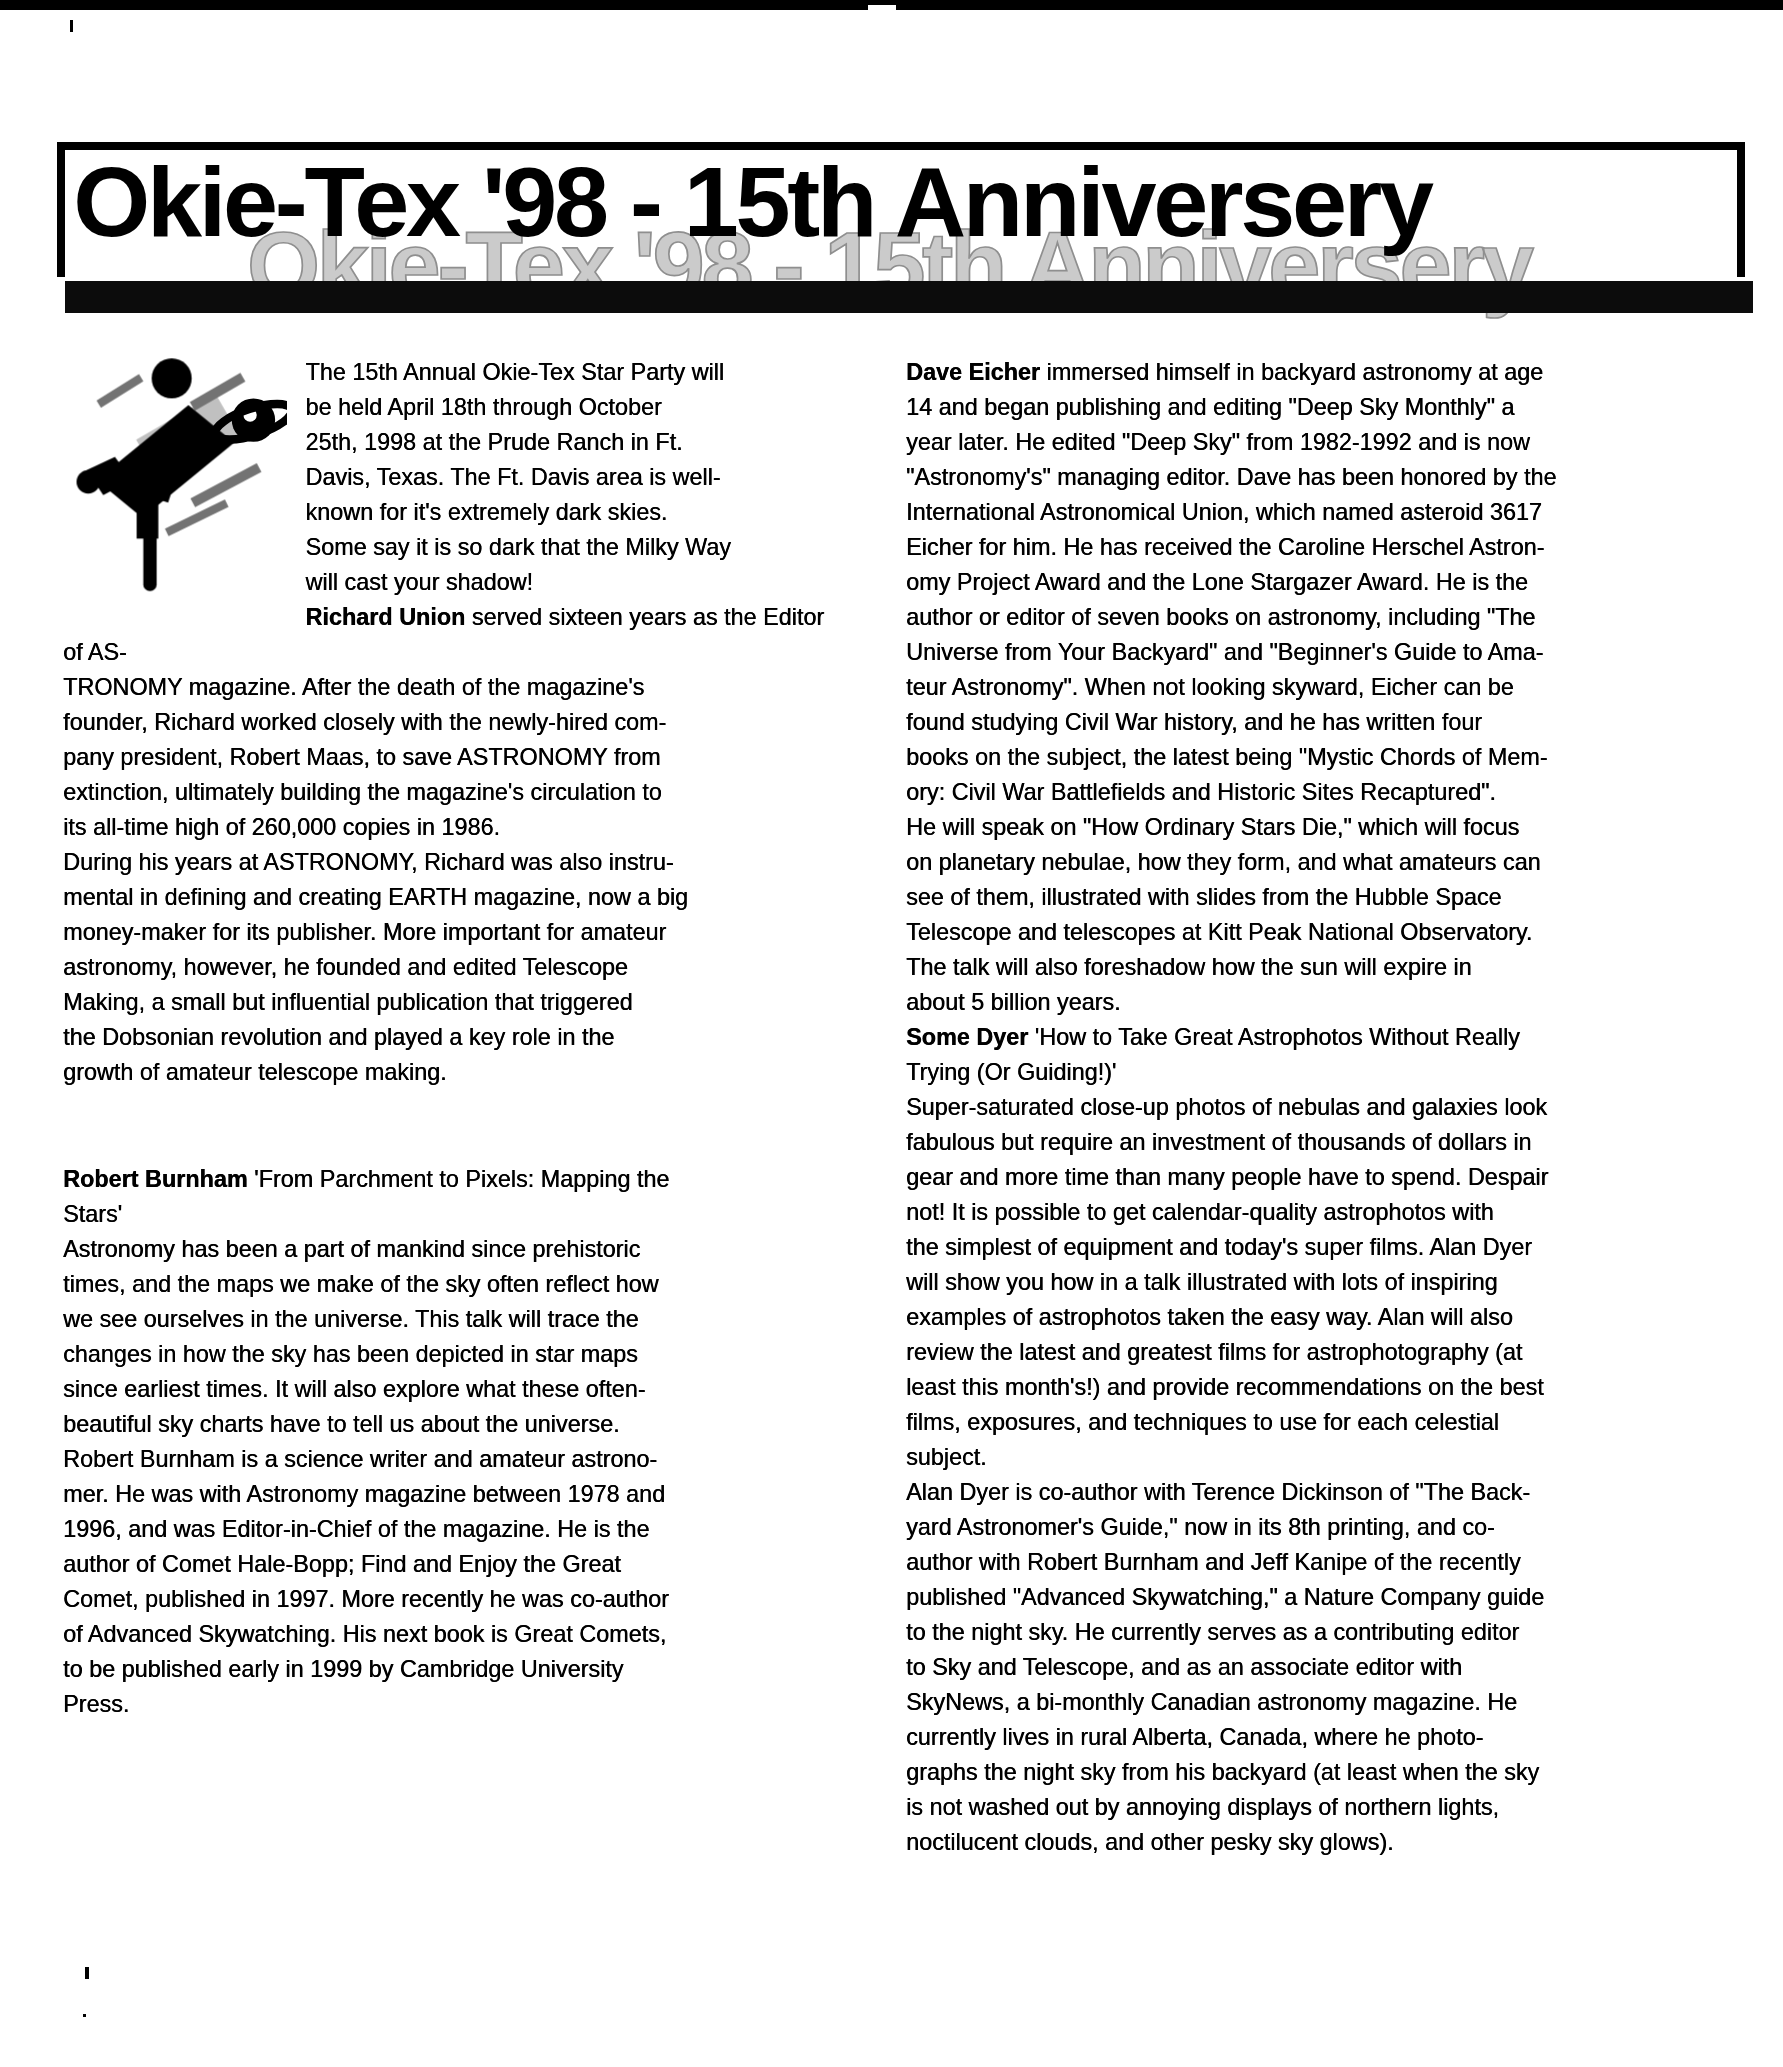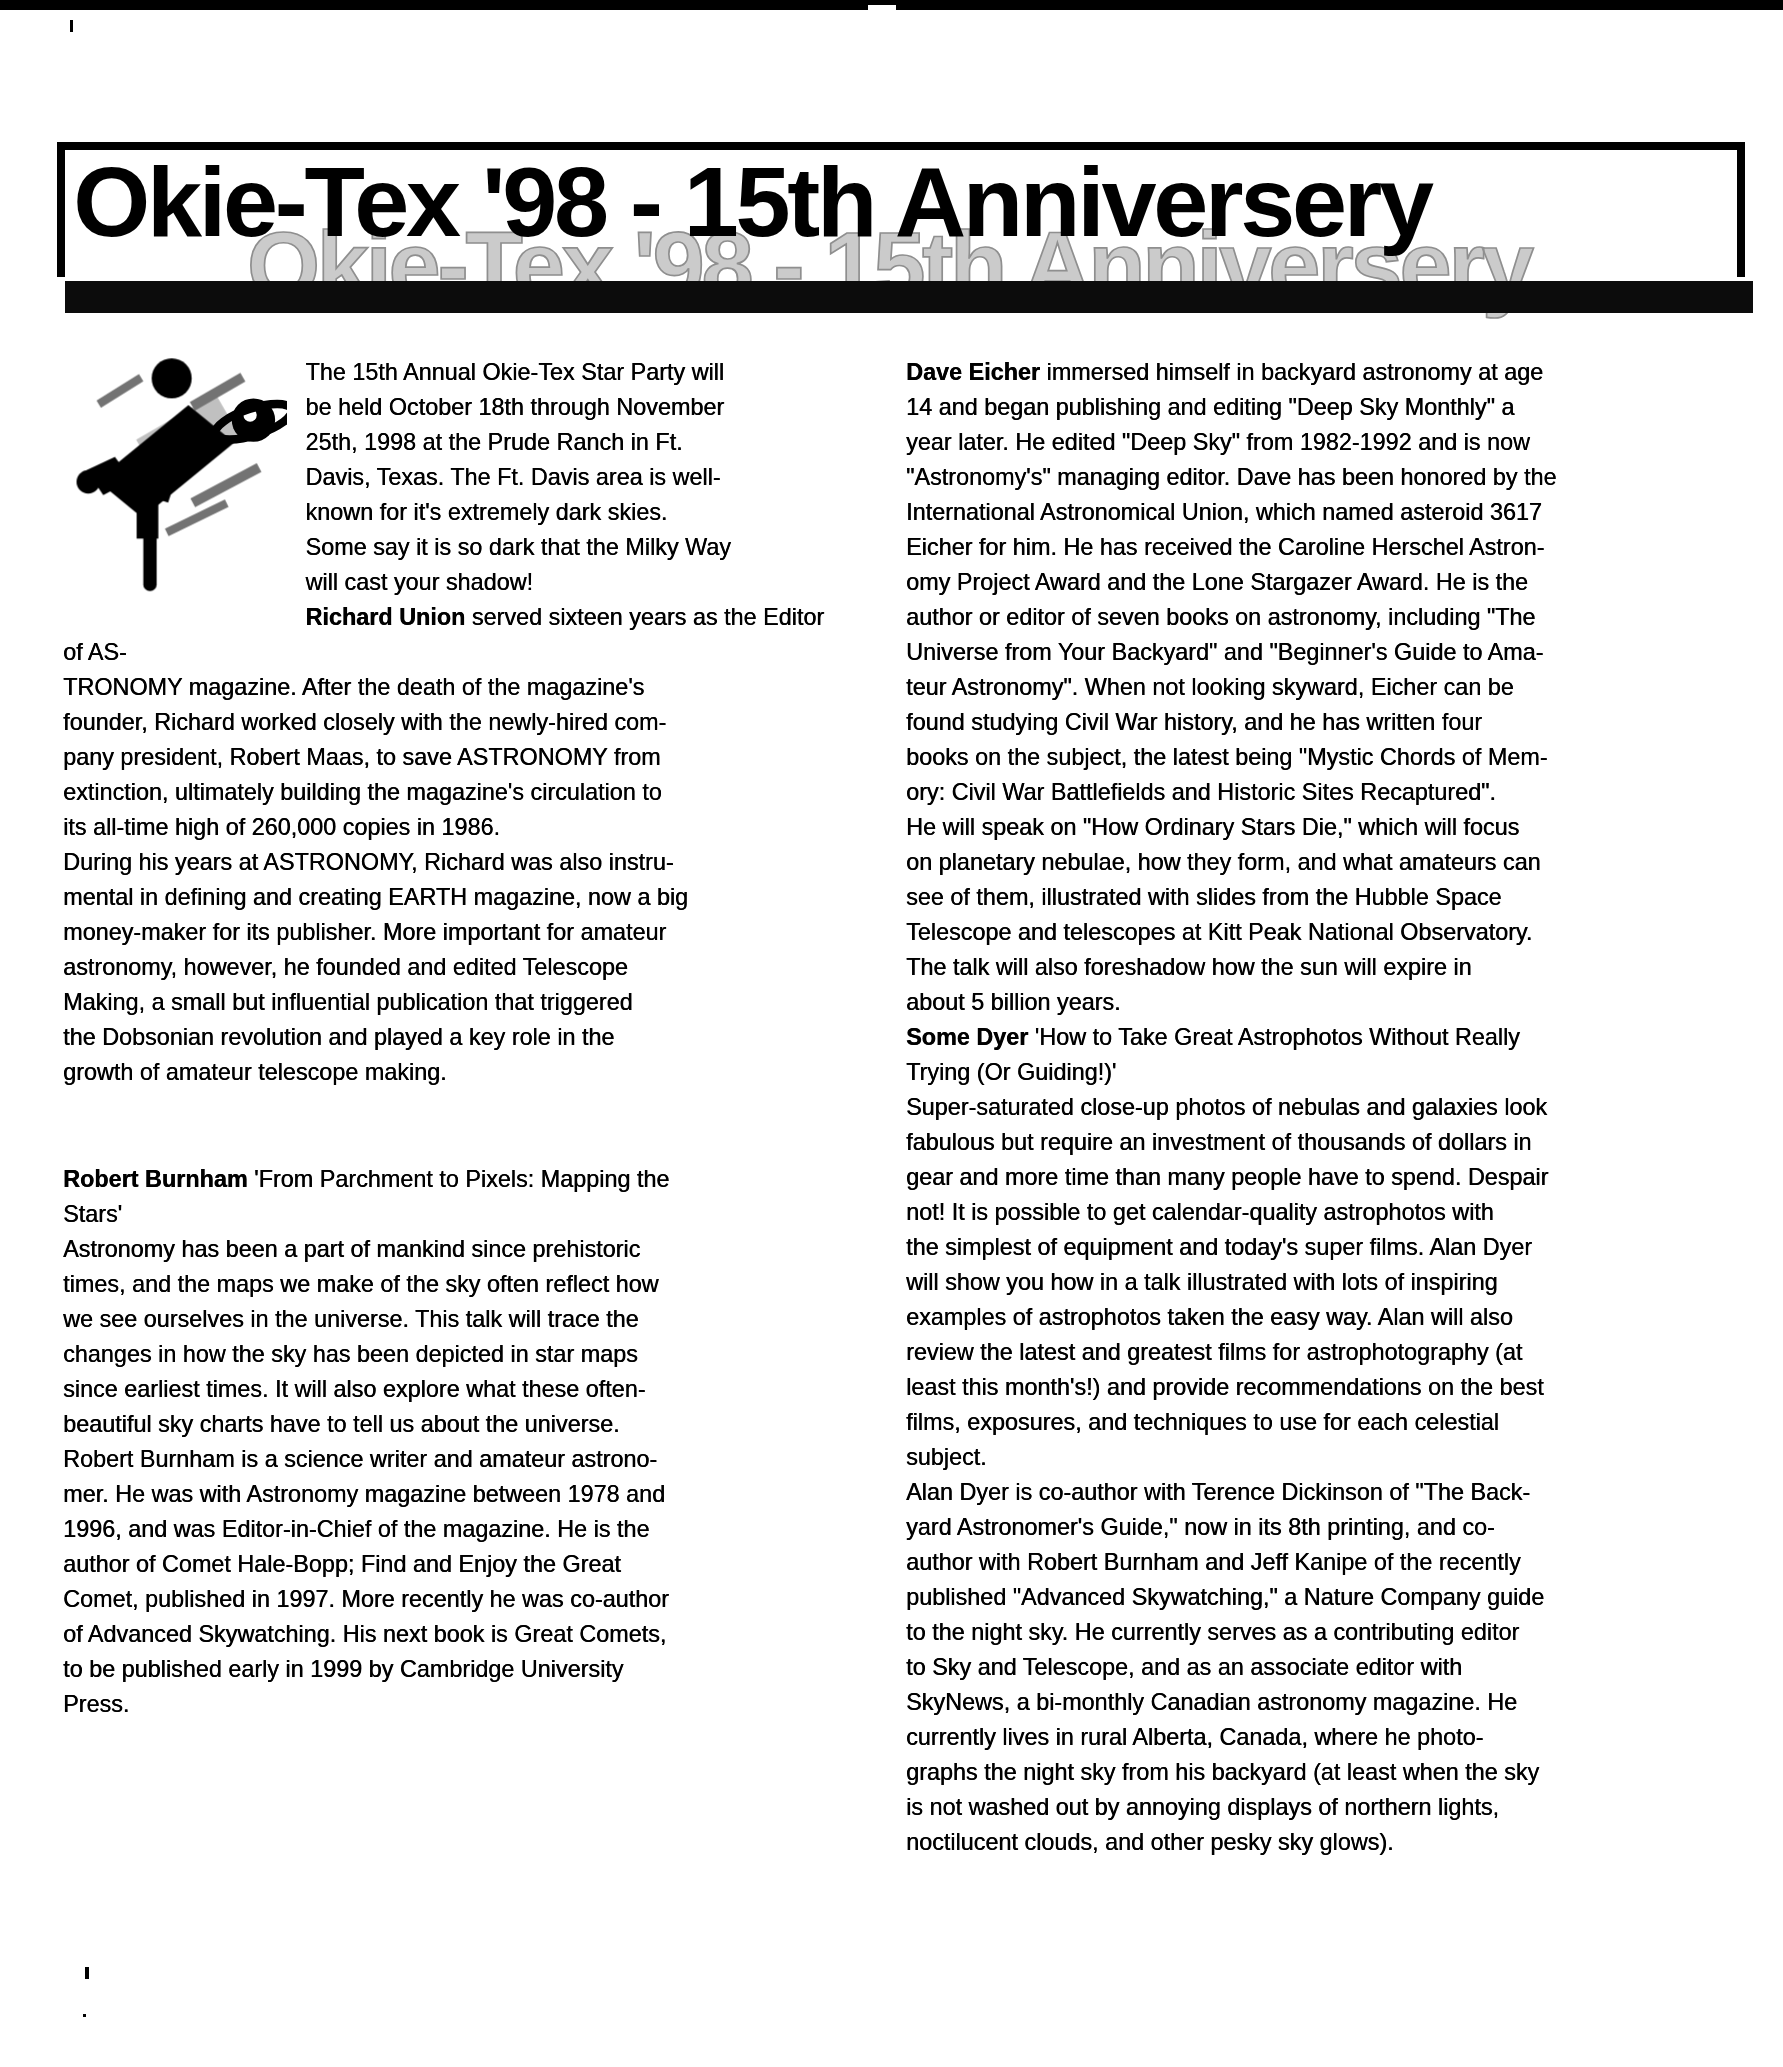--- a/index.html
+++ b/index.html
@@ -131,21 +131,21 @@
 
           <g>
             <circle cx="228" cy="78" r="26" fill="#000"></circle>
             <circle cx="224" cy="72" r="8" fill="#fff"></circle>
             <ellipse cx="228" cy="80" rx="48" ry="16" fill="none" stroke="#000" stroke-width="10" transform="rotate(-18 228 80)"></ellipse>
           </g>
         </svg>
       </div>
 
       <div class="body-text">The 15th Annual Okie-Tex Star Party will
-be held October 18th through November
+be held April 18th through October
 25th, 1998 at the Prude Ranch in Ft.
 Davis, Texas.  The Ft. Davis area is well-
 known for it's extremely dark skies.
 Some say it is so dark that the Milky Way
 will cast your shadow!</div>
 
 
 
       <div class="body-text block"><span class="name">Richard Union</span><span> served sixteen years as the Editor of AS-
 TRONOMY magazine. After the death of the magazine's

